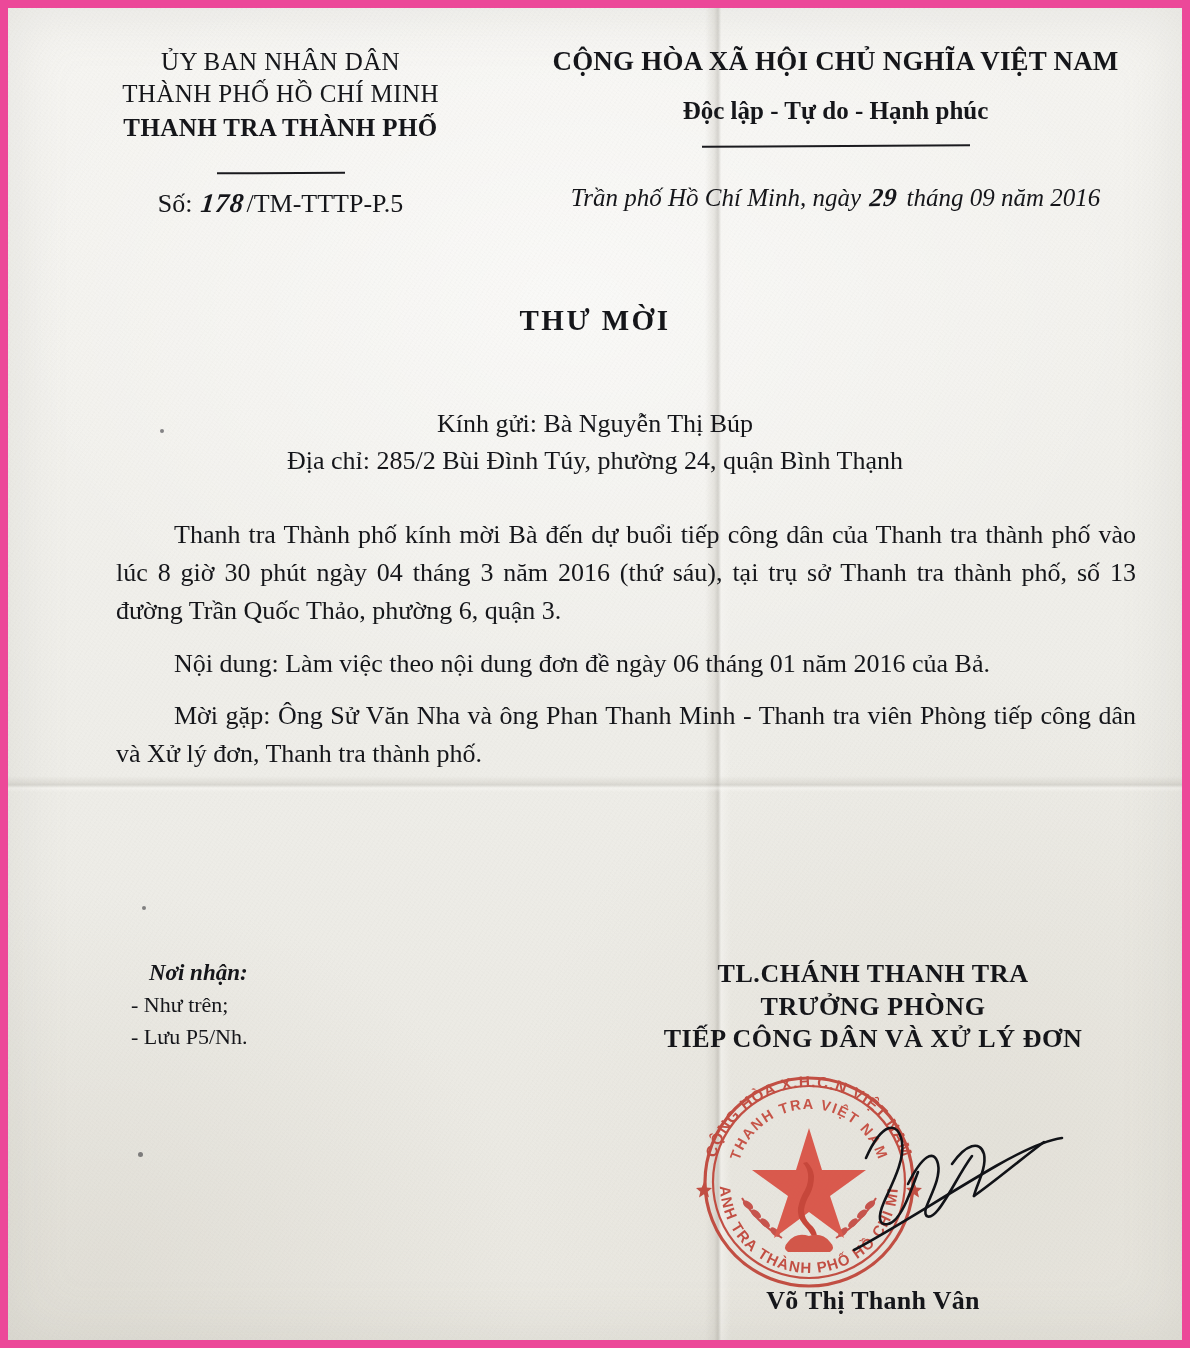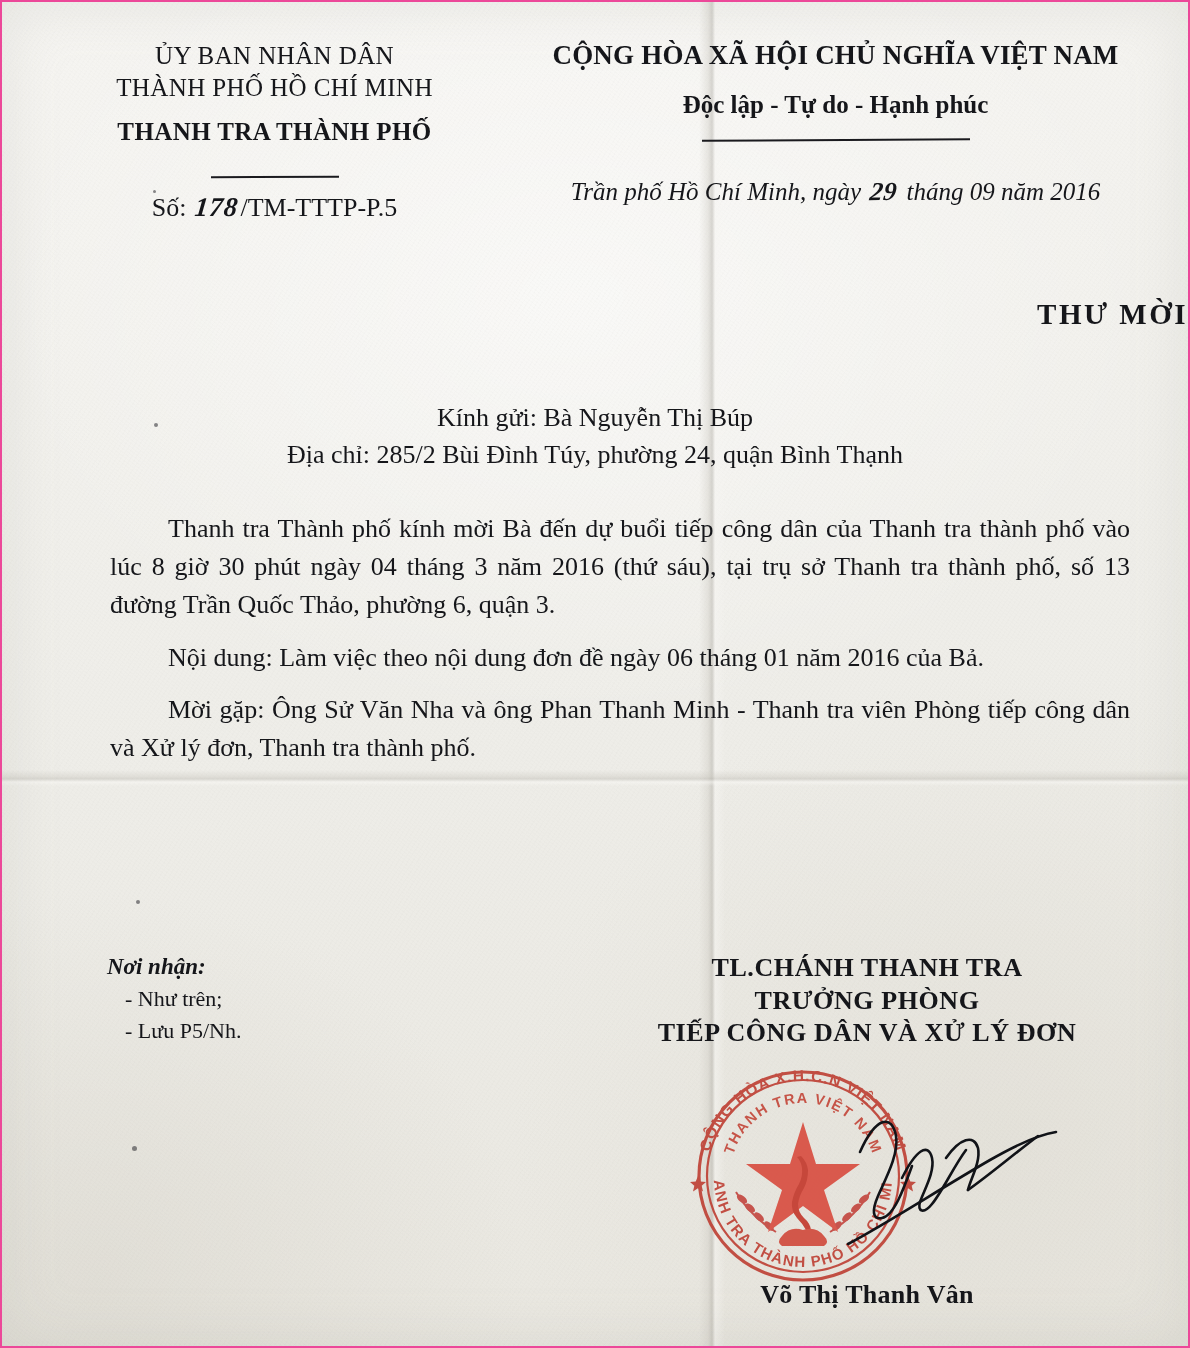--- a/index.html
+++ b/index.html
@@ -6,21 +6,21 @@
     margin: 0;
     padding: 0;
     background: #2b2b2b;
   }
 
   #page {
     position: relative;
     width: 1190px;
     height: 1348px;
     box-sizing: border-box;
-    border: 2px solid #ec4899;
+    border: 8px solid #ec4899;
     background: #f1f0ec;
     overflow: hidden;
     font-family: "Liberation Serif", "DejaVu Serif", serif;
     color: #15161a;
   }
 
   
   .paper-tint {
     position: absolute;
     inset: 0;
@@ -109,21 +109,21 @@
     font-size: 25px;
     letter-spacing: 0.4px;
     line-height: 1.28;
     white-space: nowrap;
   }
   .org3 {
     font-size: 25px;
     font-weight: bold;
     letter-spacing: 0.4px;
     line-height: 1.32;
-    margin-top: 11px;
+    margin-top: 1px;
     white-space: nowrap;
   }
   .rule-left {
     width: 128px;
     height: 2px;
     background: #1a1a1e;
     margin: 28px auto 0 auto;
     transform: rotate(-0.3deg);
   }
   .so-line {
@@ -178,21 +178,21 @@
     transform: skewX(-8deg) rotate(-1deg);
     padding: 0 3px;
   }
 
   
   .title {
     position: absolute;
     top: 296px;
     left: 0;
     width: 100%;
-    text-align: right;
+    text-align: center;
     font-size: 29px;
     font-weight: bold;
     letter-spacing: 2.5px;
   }
 
   
   .recipient {
     position: absolute;
     top: 398px;
     left: 0;
@@ -222,20 +222,21 @@
     position: absolute;
     top: 948px;
     left: 105px;
     font-size: 22px;
     line-height: 1.45;
   }
   .recv-title {
     font-style: italic;
     font-weight: bold;
     font-size: 23px;
+    margin-left: 36px;
   }
   .recv-item { padding-left: 18px; }
 
   .sign {
     position: absolute;
     top: 950px;
     left: 600px;
     width: 530px;
     text-align: center;
   }

